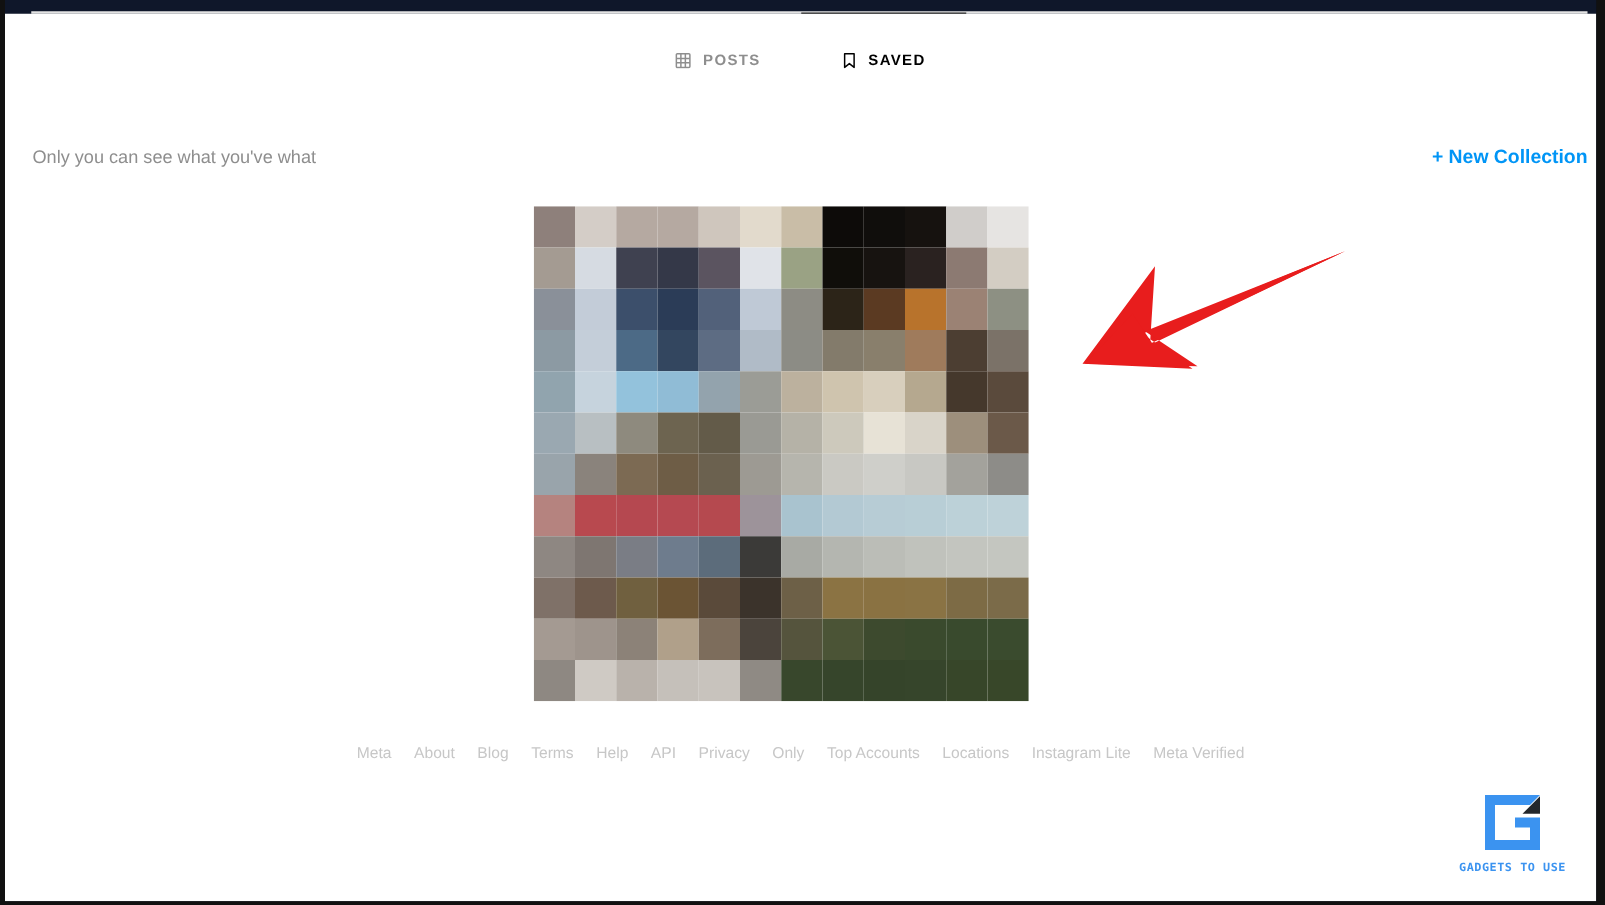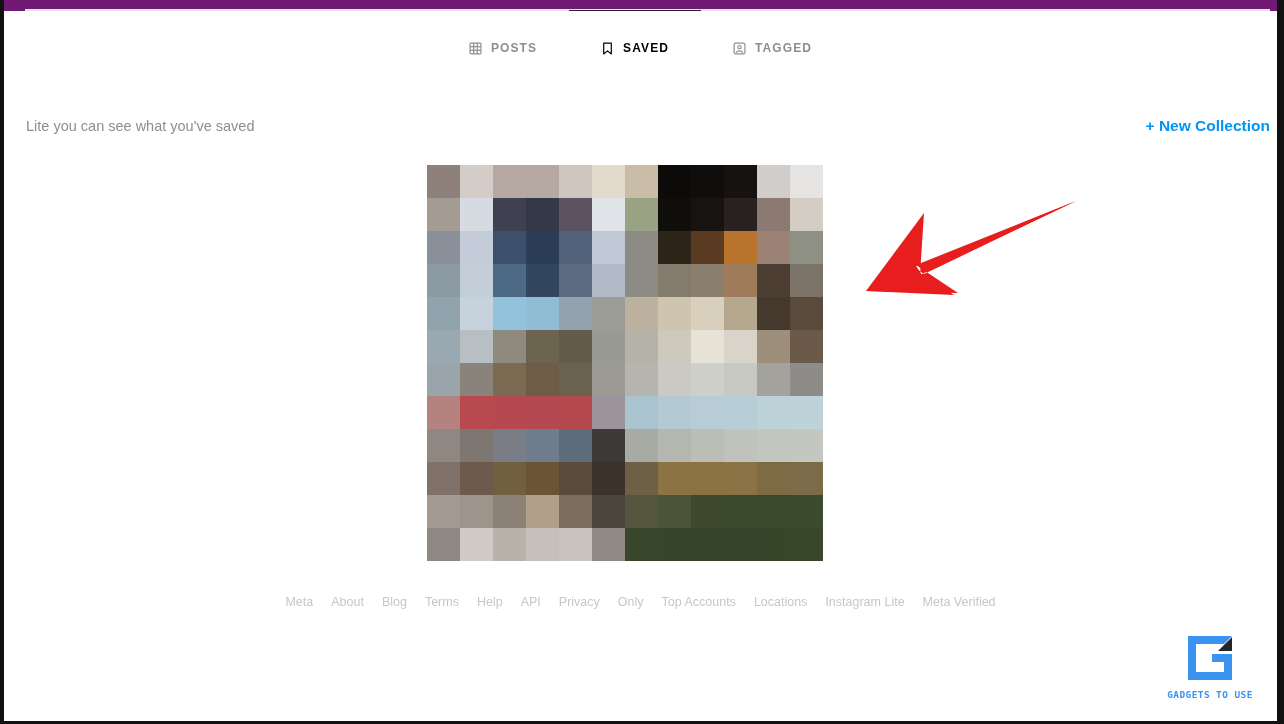--- a/index.html
+++ b/index.html
@@ -14,21 +14,21 @@
     font-family: "Liberation Sans", sans-serif;
     -webkit-font-smoothing: antialiased;
     position: relative;
   }
 
   
   #page-frame {
     position: absolute;
     left: 0; top: 0;
     width: 1284px; height: 724px;
-    background: #701a75;
+    background: #0f172a;
   }
   #edge-left {
     position: absolute; left: 0; top: 0; width: 4px; height: 724px;
     background: #111111;
   }
   #edge-right {
     position: absolute; right: 0; top: 0; width: 7px; height: 724px;
     background: #111111;
   }
   #edge-bottom {
@@ -238,35 +238,25 @@
 
       <div class="tab active">
         <span class="tab-icon">
           <svg width="13" height="13" viewBox="0 0 24 24" fill="none" stroke-width="2.2">
             <path d="M5 2 H19 V22 L12 16.4 L5 22 Z" stroke-linejoin="round"></path>
           </svg>
         </span>
         <span class="tab-label">SAVED</span>
       </div>
 
-      <div class="tab">
-        <span class="tab-icon">
-          <svg width="13" height="13" viewBox="0 0 24 24" fill="none" stroke-width="2.2">
-            <rect x="2" y="2" width="20" height="20" rx="3"></rect>
-            <circle cx="12" cy="9.5" r="3"></circle>
-            <path d="M6.5 19 C7.8 15.6 16.2 15.6 17.5 19" stroke-linecap="round"></path>
-          </svg>
-        </span>
-        <span class="tab-label">TAGGED</span>
-      </div>
 
     </div>
 
     <div class="saved-header">
-      <div class="saved-note">Lite you can see what you've saved</div>
+      <div class="saved-note">Only you can see what you've what</div>
       <div class="new-collection">+ New Collection</div>
     </div>
 
     <div id="saved-grid-wrap">
       <div id="saved-grid">
           <div style="background: rgb(142, 128, 123);"></div>
           <div style="background: rgb(212, 205, 199);"></div>
           <div style="background: rgb(181, 169, 161);"></div>
           <div style="background: rgb(181, 169, 161);"></div>
           <div style="background: rgb(207, 198, 189);"></div>

